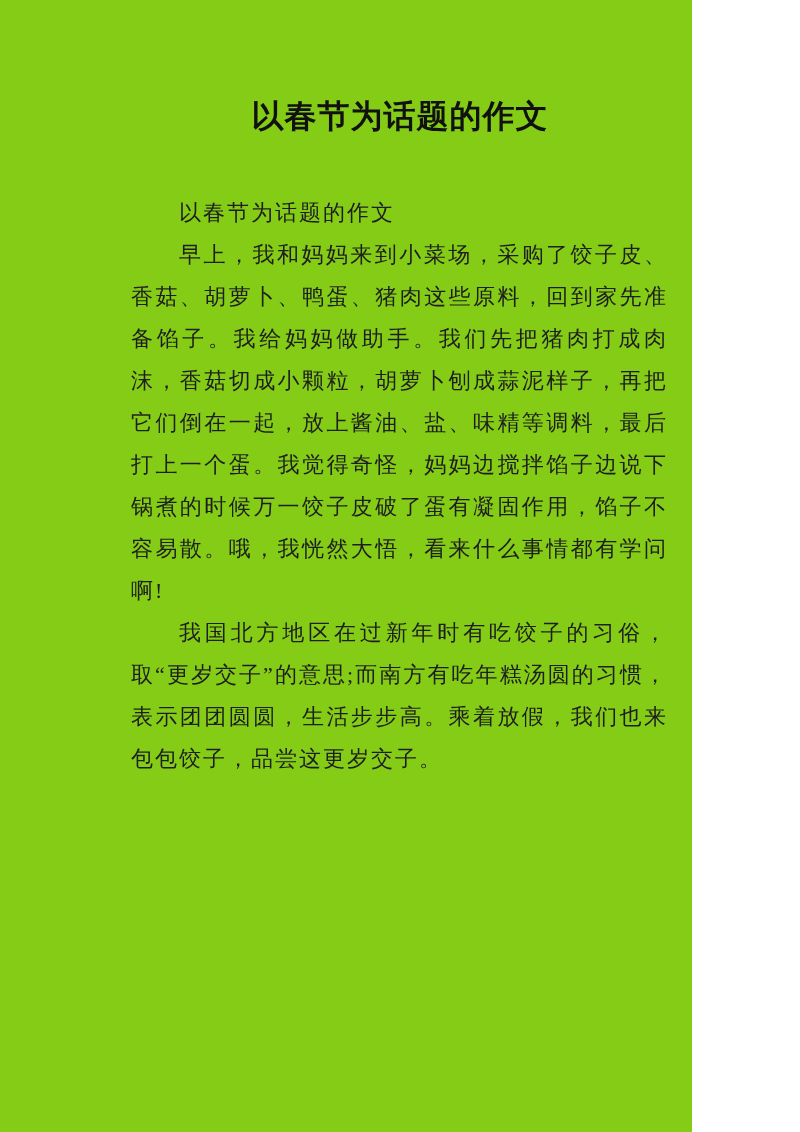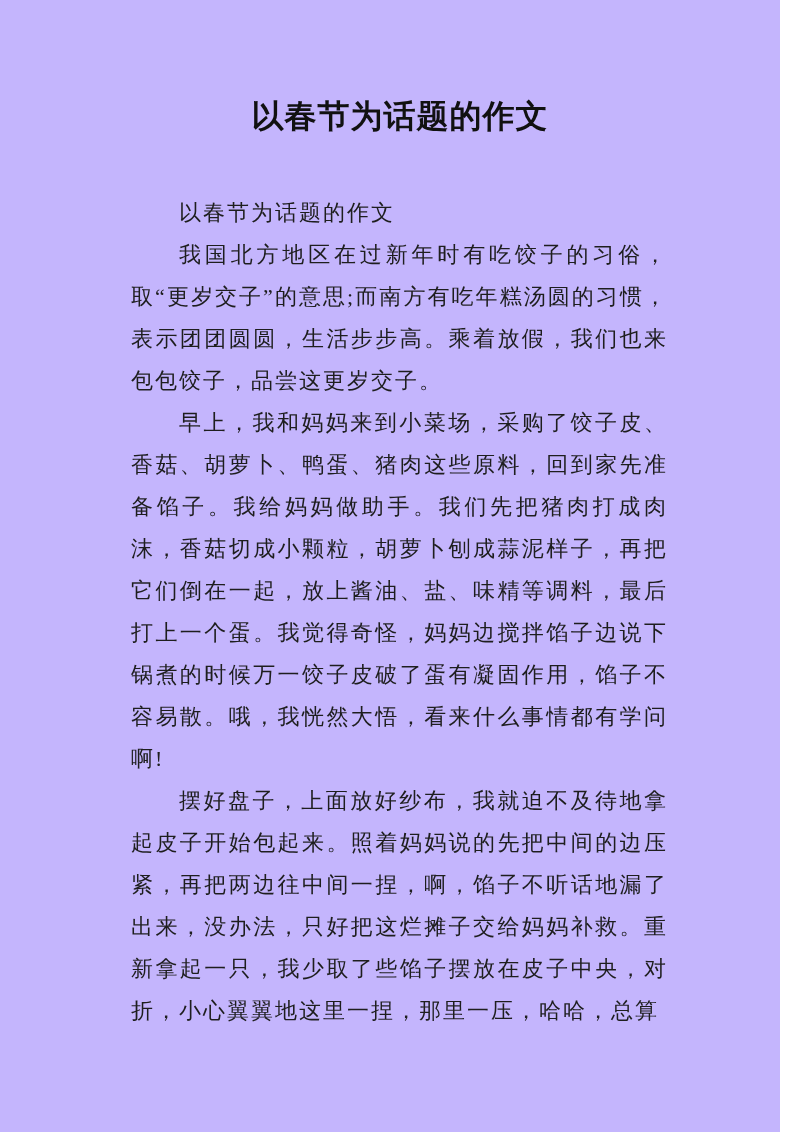--- a/index.html
+++ b/index.html
@@ -2,23 +2,23 @@
 <html lang="zh"><head>
 <meta charset="utf-8">
 <style>
   html, body {
     margin: 0;
     padding: 0;
     background: #ffffff;
   }
   .page {
     position: relative;
-    width: 780px;
+    width: 692px;
     height: 1132px;
-    background: #c4b5fd;
+    background: #84cc16;
     overflow: hidden;
     color: #1e1e1e;
   }
   .doc-title {
     position: absolute;
     top: 96px;
     left: 0;
     width: 800px;
     margin: 0;
     text-align: center;
@@ -52,17 +52,16 @@
   }
 </style>
 </head>
 <body>
 
 <div class="page">
   <h1 class="doc-title">以春节为话题的作文</h1>
 
   <div class="doc-body">
     <p>以春节为话题的作文</p>
+    <p>早上，我和妈妈来到小菜场，采购了饺子皮、香菇、胡萝卜、鸭蛋、猪肉这些原料，回到家先准备馅子。我给妈妈做助手。我们先把猪肉打成肉沫，香菇切成小颗粒，胡萝卜刨成蒜泥样子，再把它们倒在一起，放上酱油、盐、味精等调料，最后打上一个蛋。我觉得奇怪，妈妈边搅拌馅子边说下锅煮的时候万一饺子皮破了蛋有凝固作用，馅子不容易散。哦，我恍然大悟，看来什么事情都有学问啊!</p>
     <p>我国北方地区在过新年时有吃饺子的习俗，取“更岁交子”的意思;而南方有吃年糕汤圆的习惯，表示团团圆圆，生活步步高。乘着放假，我们也来包包饺子，品尝这更岁交子。</p>
-    <p>早上，我和妈妈来到小菜场，采购了饺子皮、香菇、胡萝卜、鸭蛋、猪肉这些原料，回到家先准备馅子。我给妈妈做助手。我们先把猪肉打成肉沫，香菇切成小颗粒，胡萝卜刨成蒜泥样子，再把它们倒在一起，放上酱油、盐、味精等调料，最后打上一个蛋。我觉得奇怪，妈妈边搅拌馅子边说下锅煮的时候万一饺子皮破了蛋有凝固作用，馅子不容易散。哦，我恍然大悟，看来什么事情都有学问啊!</p>
-    <p>摆好盘子，上面放好纱布，我就迫不及待地拿起皮子开始包起来。照着妈妈说的先把中间的边压紧，再把两边往中间一捏，啊，馅子不听话地漏了出来，没办法，只好把这烂摊子交给妈妈补救。重新拿起一只，我少取了些馅子摆放在皮子中央，对折，小心翼翼地这里一捏，那里一压，哈哈，总算</p>
   </div>
 </div>
 
 </body></html>

